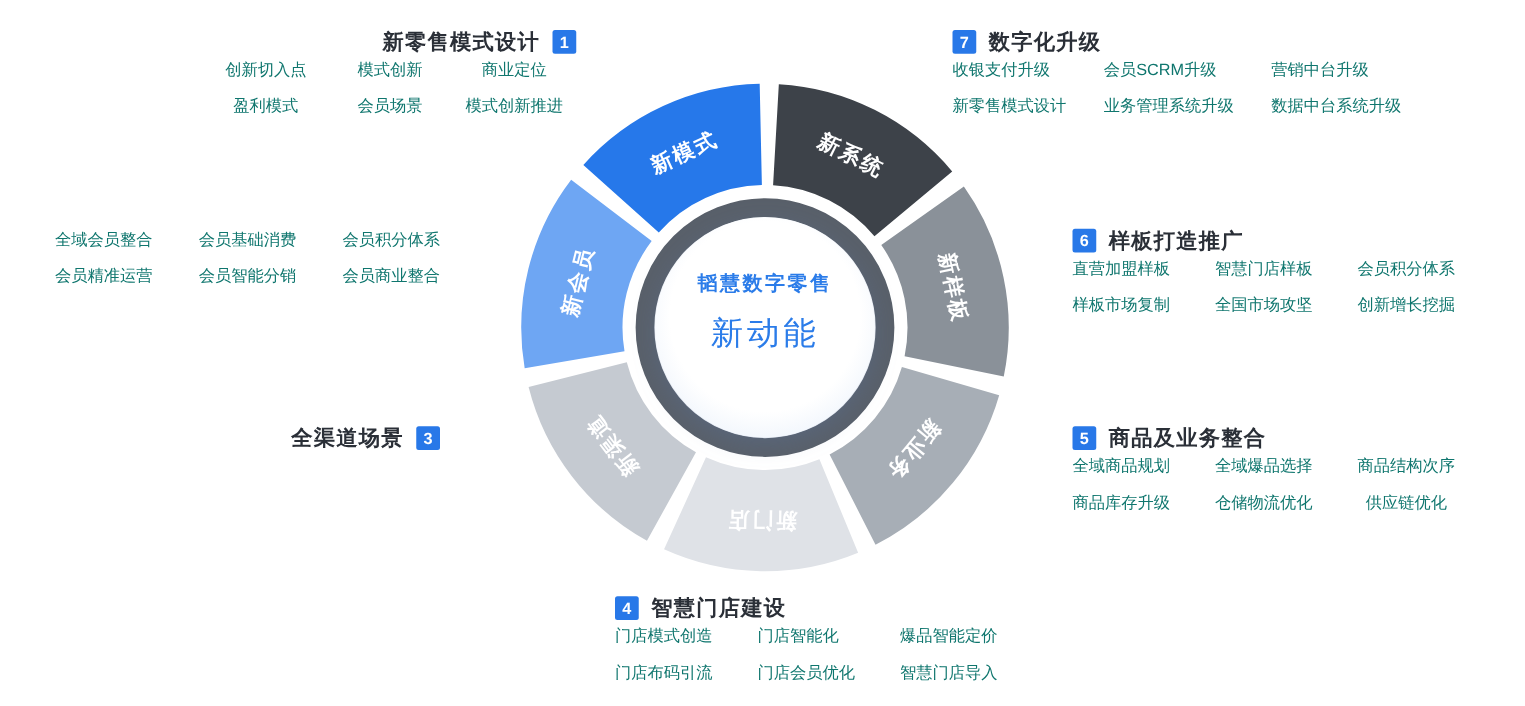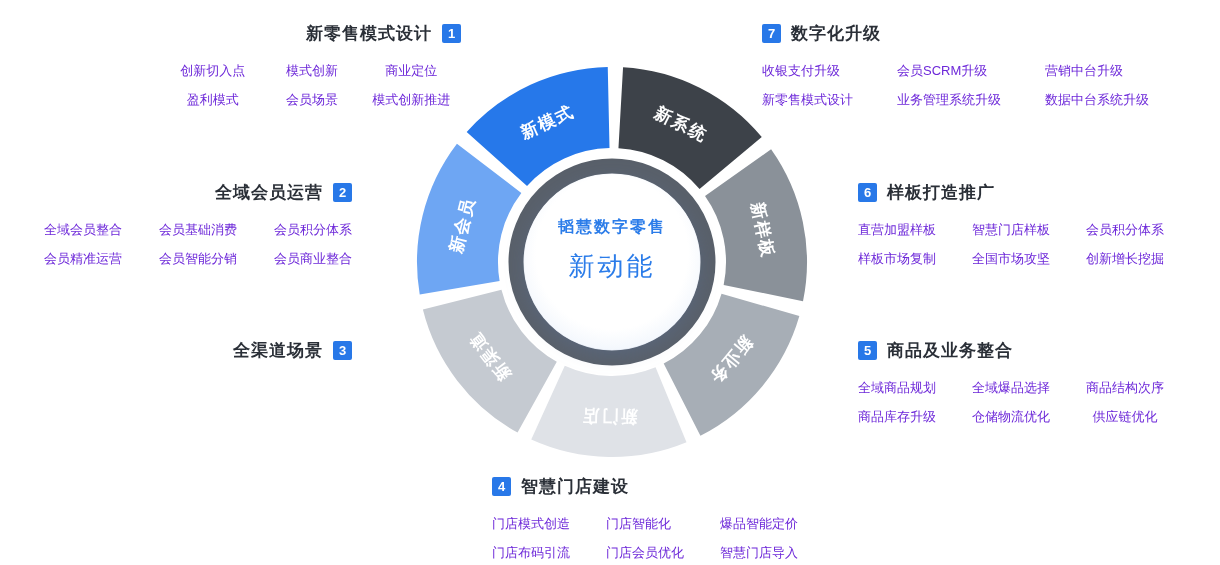--- a/index.html
+++ b/index.html
@@ -16,25 +16,25 @@
   .group-head{display:flex;align-items:center;gap:10px;}
   .head-right{justify-content:flex-end;}
   .head-left{justify-content:flex-start;}
   .badge{
     width:19px;height:19px;flex:0 0 19px;border-radius:2px;
     background:var(--accent);color:#fff;font-size:13px;font-weight:bold;
     display:flex;align-items:center;justify-content:center;
   }
   .group-title{font-size:17px;font-weight:bold;color:#2a2f37;letter-spacing:1px;}
   .items{
-    display:grid;row-gap:11px;margin-top:17px;
-    font-size:13px;color:#6d28d9;white-space:nowrap;
+    display:grid;row-gap:11px;margin-top:2px;
+    font-size:13px;color:#0f766e;white-space:nowrap;
   }
   .items-center{grid-template-columns:repeat(3,1fr);justify-items:center;}
-  .items-left{grid-template-columns:repeat(3,auto);justify-content:start;column-gap:44px;}
+  .items-left{grid-template-columns:repeat(3,auto);justify-content:start;column-gap:30px;}
   .items-right{grid-template-columns:repeat(3,auto);justify-content:end;column-gap:37px;}
 
   .g1{left:163px;top:22px;width:298px;}
   .g2{left:30px;top:181px;width:322px;}
   .g3{left:26px;top:339px;width:326px;}
   .g4{left:492px;top:475px;width:340px;}
   .g5{left:858px;top:339px;width:330px;}
   .g6{left:858px;top:181px;width:330px;}
   .g7{left:762px;top:22px;width:430px;}
   .g4 .items-left{column-gap:36px;}
@@ -77,24 +77,20 @@
       <span>收银支付升级</span>
       <span>会员SCRM升级</span>
       <span>营销中台升级</span>
       <span>新零售模式设计</span>
       <span>业务管理系统升级</span>
       <span>数据中台系统升级</span>
     </div>
   </div>
 
   <div class="group g2">
-    <div class="group-head head-right">
-      <span class="group-title">全域会员运营</span>
-      <span class="badge">2</span>
-    </div>
     <div class="items items-right">
       <span>全域会员整合</span>
       <span>会员基础消费</span>
       <span>会员积分体系</span>
       <span>会员精准运营</span>
       <span>会员智能分销</span>
       <span>会员商业整合</span>
     </div>
   </div>
 

